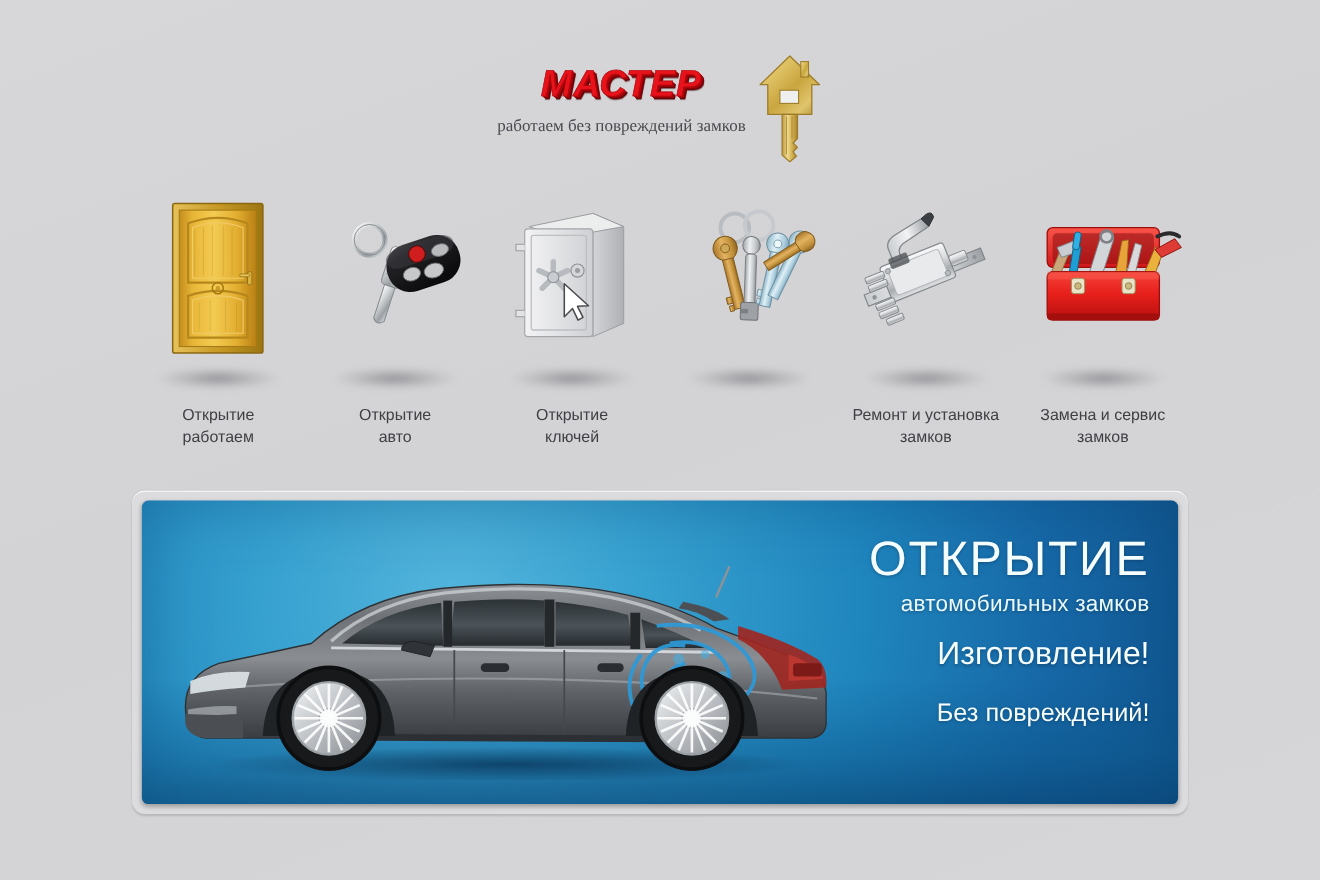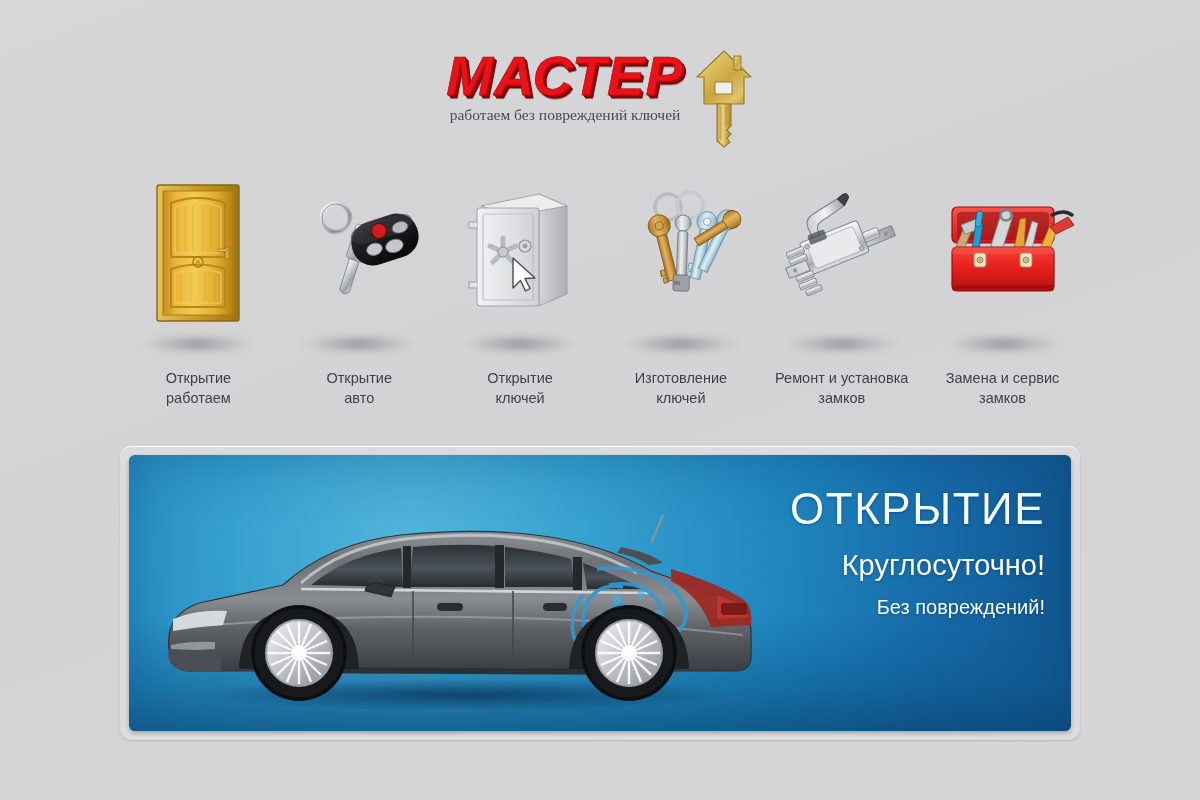--- a/index.html
+++ b/index.html
@@ -39,21 +39,21 @@
   .logo-text-wrap {
     display: flex;
     flex-direction: column;
     align-items: center;
     padding-top: 4px;
   }
   .logo-word {
     font-family: "Liberation Sans", sans-serif;
     font-weight: 700;
     font-style: italic;
-    font-size: 56px;
+    font-size: 34px;
     line-height: 56px;
     letter-spacing: 1px;
     color: #e8121a;
     text-shadow:
       1px 1px 0 #b3060c,
       2px 2px 0 #8e0409,
       3px 3px 0 #6d0307,
       3px 4px 1px rgba(60,0,0,.55);
     -webkit-text-stroke: 0.6px #a9060c;
   }
@@ -173,36 +173,36 @@
     color: #eafaff;
     margin-top: 2px;
   }
   .bt-line1 {
     font-size: 29px;
     line-height: 40px;
     margin-top: 12px;
     color: #f6feff;
   }
   .bt-line2 {
-    font-size: 20px;
+    font-size: 23px;
     line-height: 40px;
-    margin-top: 2px;
+    margin-top: 12px;
     color: #f6feff;
   }
 </style>
 </head>
 <body>
 
 <div class="page">
 
   <div class="header">
     <div class="logo-block">
       <div class="logo-text-wrap">
         <div class="logo-word">МАСТЕР</div>
-        <div class="logo-tagline">работаем без повреждений ключей</div>
+        <div class="logo-tagline">работаем без повреждений замков</div>
       </div>
       <span class="logo-key-icon">
         <svg viewBox="0 0 60 105" width="60" height="105">
           <defs>
             <linearGradient id="goldG" x1="0" y1="0" x2="1" y2="1">
               <stop offset="0%" stop-color="#f3e09a"></stop>
               <stop offset="28%" stop-color="#dfc164"></stop>
               <stop offset="55%" stop-color="#c9a63f"></stop>
               <stop offset="80%" stop-color="#e0c46c"></stop>
               <stop offset="100%" stop-color="#b08f33"></stop>
@@ -435,24 +435,20 @@
             </g>
 
             <g transform="rotate(58 104 44)">
               <circle cx="104" cy="30" r="9" fill="url(#brassG)" stroke="#7f5a1c" stroke-width="0.9"></circle>
               <rect x="100" y="38" width="9" height="34" fill="url(#brassG)" stroke="#7f5a1c" stroke-width="0.8"></rect>
             </g>
           </svg>
         </span>
       </div>
       <div class="service-shadow"></div>
-      <div class="service-label">
-        <div>Изготовление</div>
-        <div>ключей</div>
-      </div>
     </div>
 
     <div class="service">
       <div class="service-art">
         <span>
           <svg viewBox="0 0 140 130" width="140" height="130">
             <defs>
               <linearGradient id="metalG" x1="0" y1="0" x2="0" y2="1">
                 <stop offset="0%" stop-color="#fafafb"></stop>
                 <stop offset="40%" stop-color="#d8dadc"></stop>
@@ -705,19 +701,20 @@
               <line x1="478" y1="154" x2="450" y2="166"></line>
             <line x1="478" y1="154" x2="450" y2="142"></line>
               <line x1="478" y1="154" x2="466" y2="125"></line>
           </g>
           <circle cx="478" cy="154" r="33" fill="none" stroke="#9ba0a4" stroke-width="2"></circle>
         </svg>
       </span>
 
       <div class="banner-text">
         <div class="bt-title">ОТКРЫТИЕ</div>
-        <div class="bt-line1">Круглосуточно!</div>
+        <div class="bt-sub">автомобильных замков</div>
+        <div class="bt-line1">Изготовление!</div>
         <div class="bt-line2">Без повреждений!</div>
       </div>
     </div>
   </div>
 
 </div>
 
 </body></html>

